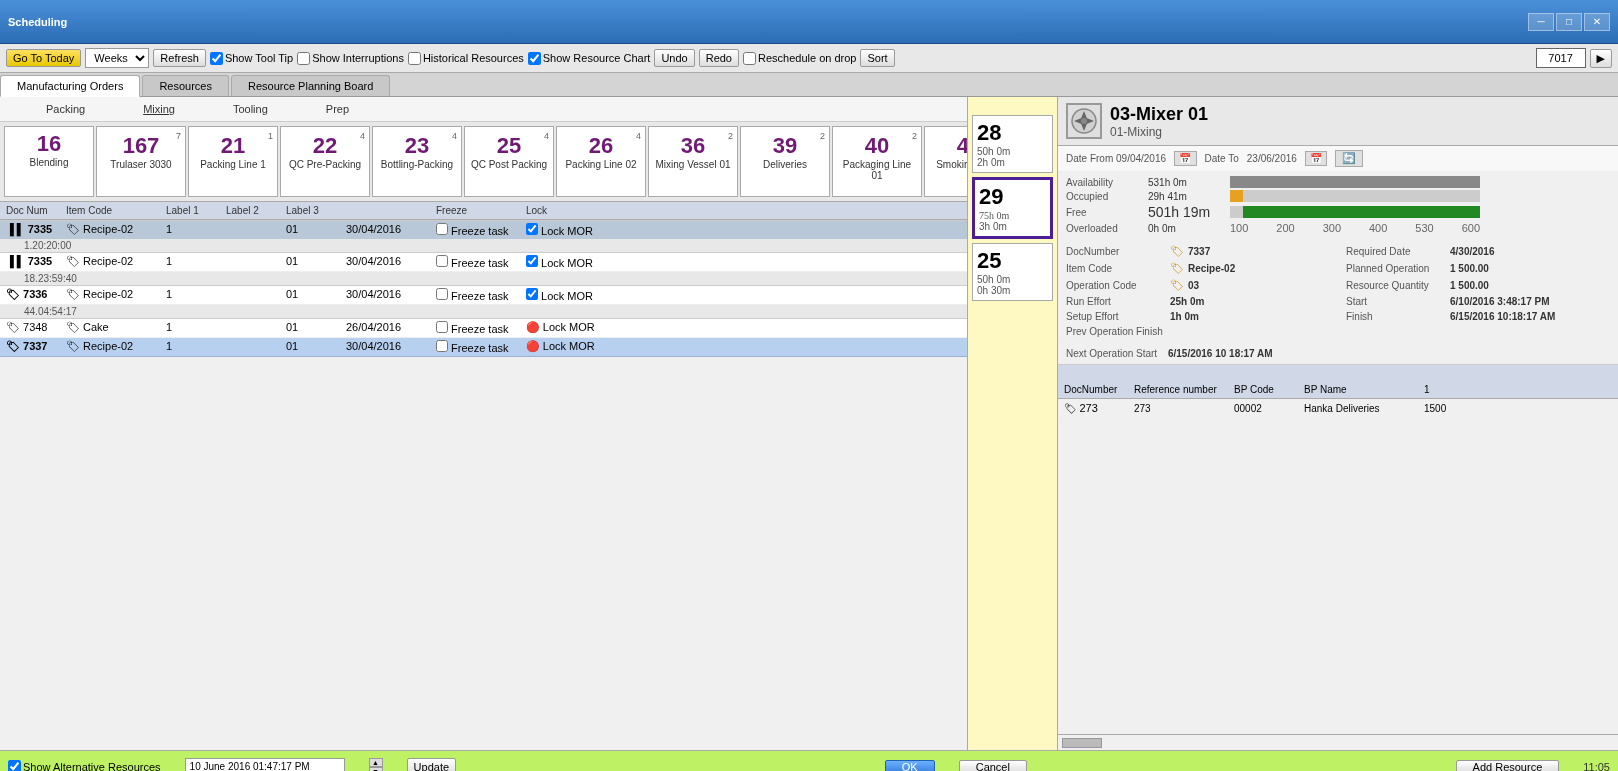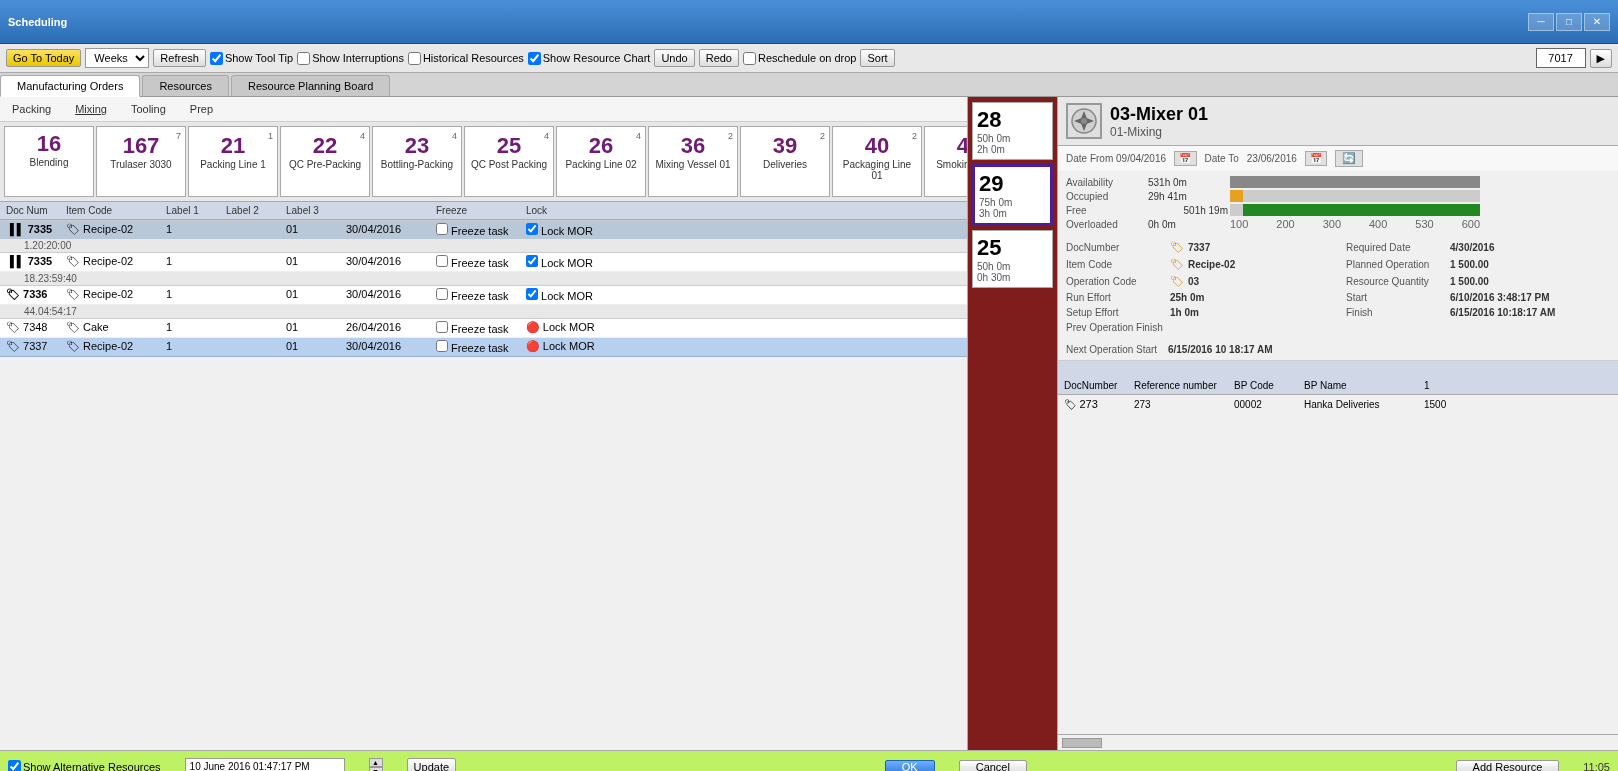--- a/index.html
+++ b/index.html
@@ -20,21 +20,21 @@
     
     .tabs { background: #d4d4d4; border-bottom: 1px solid #999; display: flex; }
     .tab { padding: 4px 16px; cursor: pointer; border: 1px solid #aaa; border-bottom: none; background: #c8c8c8; margin-right: 2px; margin-top: 2px; border-radius: 3px 3px 0 0; }
     .tab.active { background: white; border-bottom: 1px solid white; margin-bottom: -1px; }
     
     .content { display: flex; height: calc(771px - 30px - 30px - 26px - 32px); }
     
     .left-panel { flex: 1; display: flex; flex-direction: column; border-right: 1px solid #aaa; overflow: hidden; }
     
     .view-tabs { background: #f5f5f5; border-bottom: 1px solid #ccc; padding: 4px 8px; display: flex; gap: 16px; }
-    .view-tab { cursor: pointer; color: #333; padding: 2px 4px; }
+    .view-tab { cursor: pointer; color: #333; padding: 2px 4px; margin-left: 34px; }
     .view-tab.active { text-decoration: underline; }
     
     .resource-list { background: #e8e8e8; border-bottom: 1px solid #aaa; display: flex; overflow-x: auto; padding: 4px; gap: 2px; min-height: 80px; }
     .resource-item { min-width: 90px; border: 1px solid #aaa; background: white; padding: 4px; text-align: center; cursor: pointer; }
     .resource-item .num { font-size: 22px; font-weight: bold; color: #701a75; }
     .resource-item .name { font-size: 10px; color: #333; word-wrap: break-word; }
     
     .table-header { display: grid; grid-template-columns: 60px 90px 80px 80px 80px 80px 90px 80px; background: #dde; border-bottom: 1px solid #aaa; padding: 2px 4px; }
     .th { font-size: 10px; color: #333; padding: 1px 2px; }
     
@@ -259,41 +259,41 @@
         <div style="padding:1px 2px;">🏷 Cake</div>
         <div style="padding:1px 2px;">1</div>
         <div></div>
         <div style="padding:1px 2px;">01</div>
         <div style="padding:1px 2px;">26/04/2016</div>
         <div style="padding:1px 2px;"><input type="checkbox" class="checkbox" style=""> Freeze task</div>
         <div style="padding:1px 2px;"><span style="color:red">🔴</span> Lock MOR</div>
       </div>
 
       <div style="background:#b8d0f0;padding:1px 4px;font-size:10px;display:grid;grid-template-columns:60px 100px 60px 60px 60px 90px 90px 90px;border-bottom:1px solid #99b0d0;">
-        <div style="padding:1px 2px;">🏷 7337</div>
+        <div style="padding:1px 2px;font-weight:bold;">🏷 7337</div>
         <div style="padding:1px 2px;">🏷 Recipe-02</div>
         <div style="padding:1px 2px;">1</div>
         <div></div>
         <div style="padding:1px 2px;">01</div>
         <div style="padding:1px 2px;">30/04/2016</div>
         <div style="padding:1px 2px;"><input type="checkbox" class="checkbox" style=""> Freeze task</div>
         <div style="padding:1px 2px;"><span style="color:red">🔴</span> Lock MOR</div>
       </div>
     </div>
   </div>
 
-  <div style="width:90px;background:#7f1d1d;border-right:1px solid #aaa;display:flex;flex-direction:column;padding:5px 4px;">
+  <div style="width:90px;background:#fef9c3;border-right:1px solid #aaa;display:flex;flex-direction:column;padding:18px 4px;">
     <div style="border:1px solid #aaa;background:white;margin-bottom:4px;cursor:pointer;padding:4px;">
       <div style="font-size:22px;font-weight:bold;">28</div>
       <div style="font-size:10px;color:#555;">50h 0m</div>
       <div style="font-size:10px;color:#555;">2h 0m</div>
     </div>
     <div style="border:3px solid #4c1d95;background:white;margin-bottom:4px;cursor:pointer;padding:4px;">
       <div style="font-size:22px;font-weight:bold;">29</div>
-      <div style="font-size:10px;color:#555;">75h 0m</div>
+      <div style="font-size:10px;color:#555;font-family:Liberation Serif, serif;">75h 0m</div>
       <div style="font-size:10px;color:#555;">3h 0m</div>
     </div>
     <div style="border:1px solid #aaa;background:white;margin-bottom:4px;cursor:pointer;padding:4px;">
       <div style="font-size:22px;font-weight:bold;">25</div>
       <div style="font-size:10px;color:#555;">50h 0m</div>
       <div style="font-size:10px;color:#555;">0h 30m</div>
     </div>
   </div>
 
   <div class="right-panel">
@@ -333,21 +333,21 @@
       </div>
       <div style="display:grid;grid-template-columns:80px 80px 1fr;gap:2px;align-items:center;margin-bottom:2px;">
         <div style="font-size:10px;color:#555;">Occupied</div>
         <div style="font-size:10px;color:#333;">29h 41m</div>
         <div style="height:12px;width:250px;background:#ccc;position:relative;overflow:hidden;">
           <div style="height:100%;width:5%;background:#e8a020;position:absolute;left:0;top:0;"></div>
         </div>
       </div>
       <div style="display:grid;grid-template-columns:80px 80px 1fr;gap:2px;align-items:center;margin-bottom:2px;">
         <div style="font-size:10px;color:#555;">Free</div>
-        <div style="font-size:10px;color:#333;text-align:right;">501h 19m</div>
+        <div style="font-size:14px;color:#333;">501h 19m</div>
         <div style="height:12px;width:250px;background:#ccc;position:relative;overflow:hidden;">
           <div style="height:100%;width:95%;background:#228822;position:absolute;left:5%;top:0;"></div>
         </div>
       </div>
       <div style="display:grid;grid-template-columns:80px 80px 1fr;gap:2px;align-items:center;">
         <div style="font-size:10px;color:#555;">Overloaded</div>
         <div style="font-size:10px;color:#333;">0h 0m</div>
         <div style="font-size:9px;color:#666;display:flex;gap:8px;width:250px;justify-content:space-between;">
           <span>100</span>
             <span>200</span>

